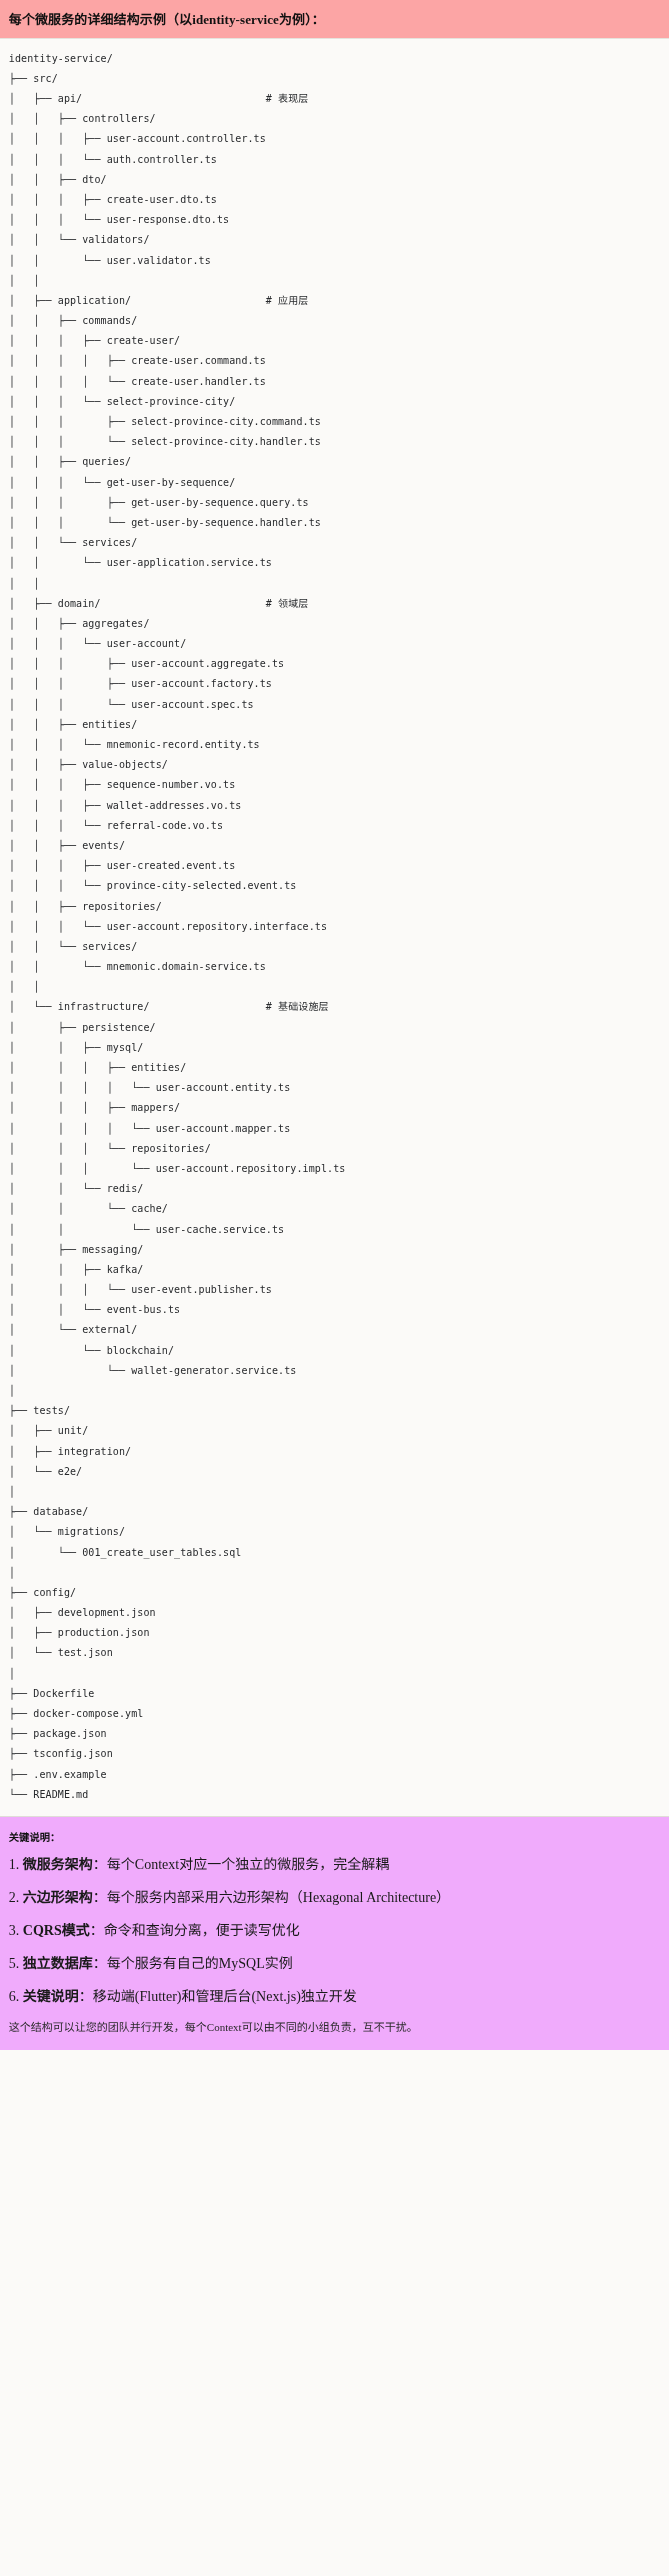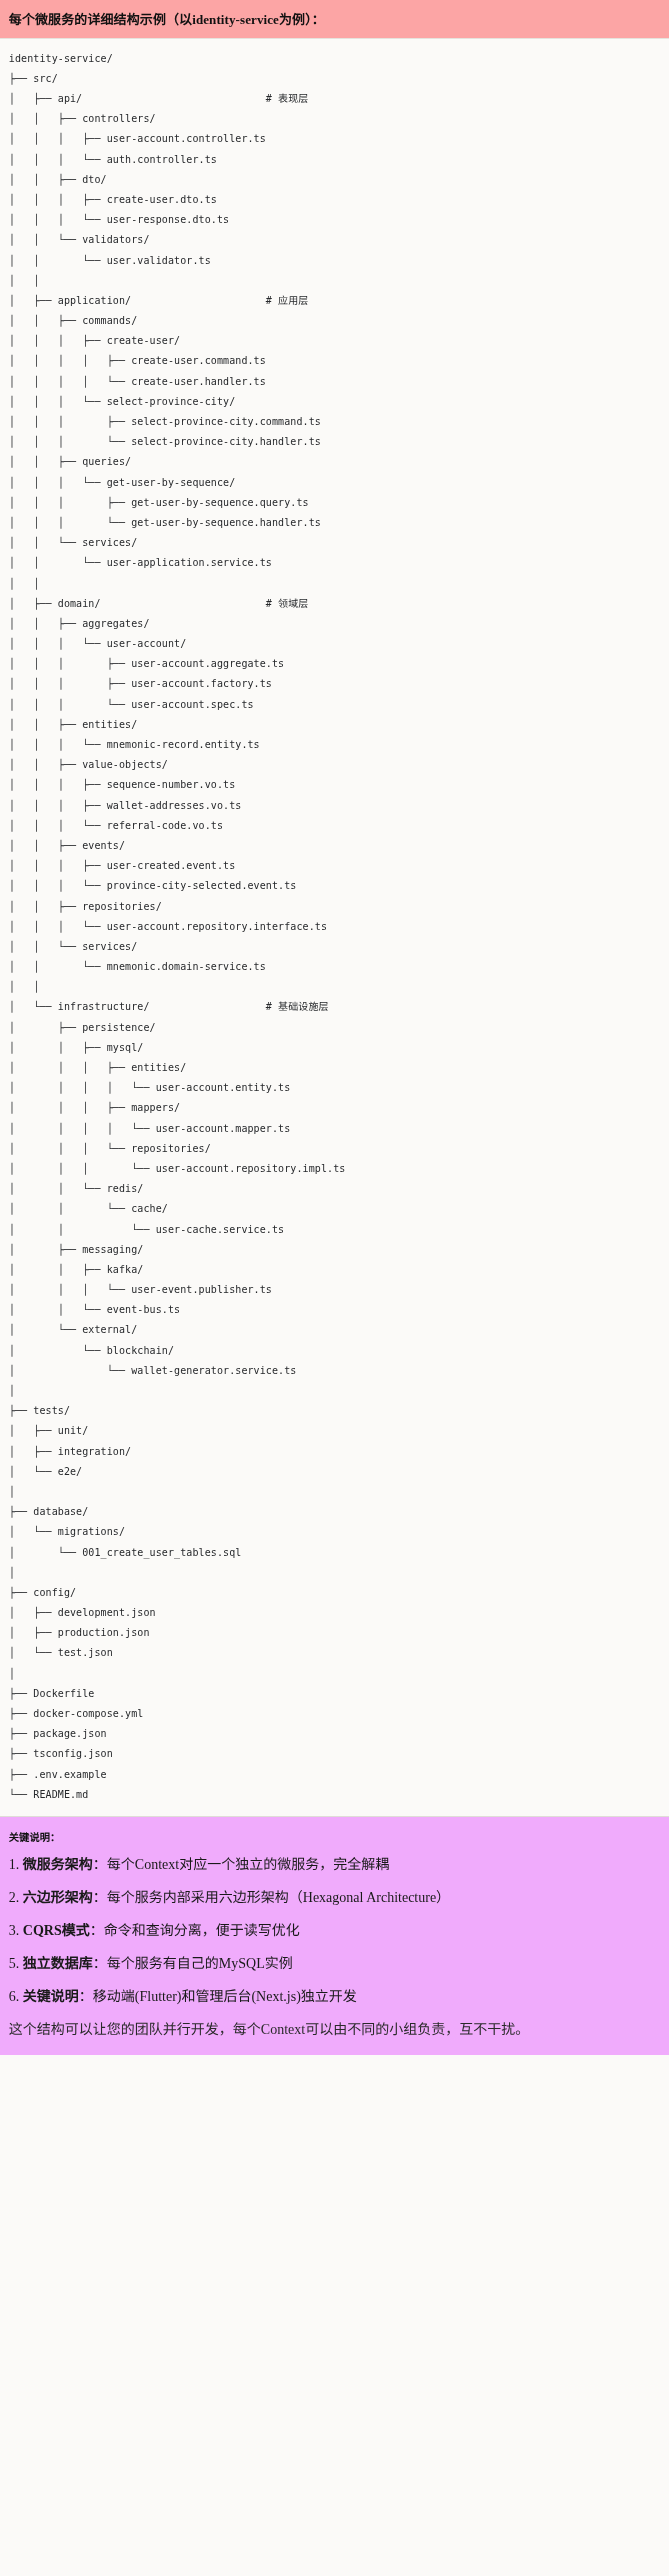--- a/index.html
+++ b/index.html
@@ -79,21 +79,21 @@
   }
   ol.notes-list > li .lbl {
     font-weight: bold;
   }
   ol.notes-list > li .sep,
   ol.notes-list > li .desc {
     font-weight: normal;
   }
   .closing-line {
     font-family: "Liberation Serif", serif;
-    font-size: 14px;
+    font-size: 11px;
     line-height: 1.5;
     color: #2a2a2a;
     margin-top: 2.5px;
     padding-bottom: 6.3px;
   }
 </style>
 </head>
 <body>
 
 <div class="doc-header">

